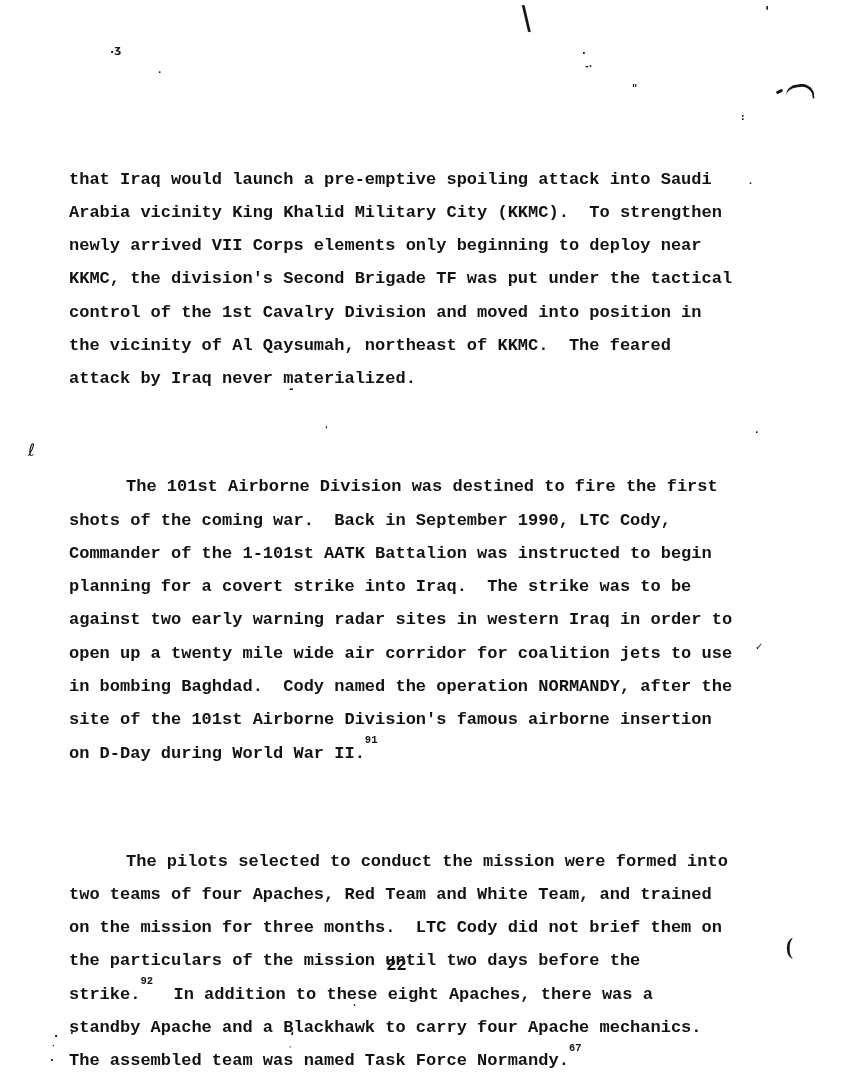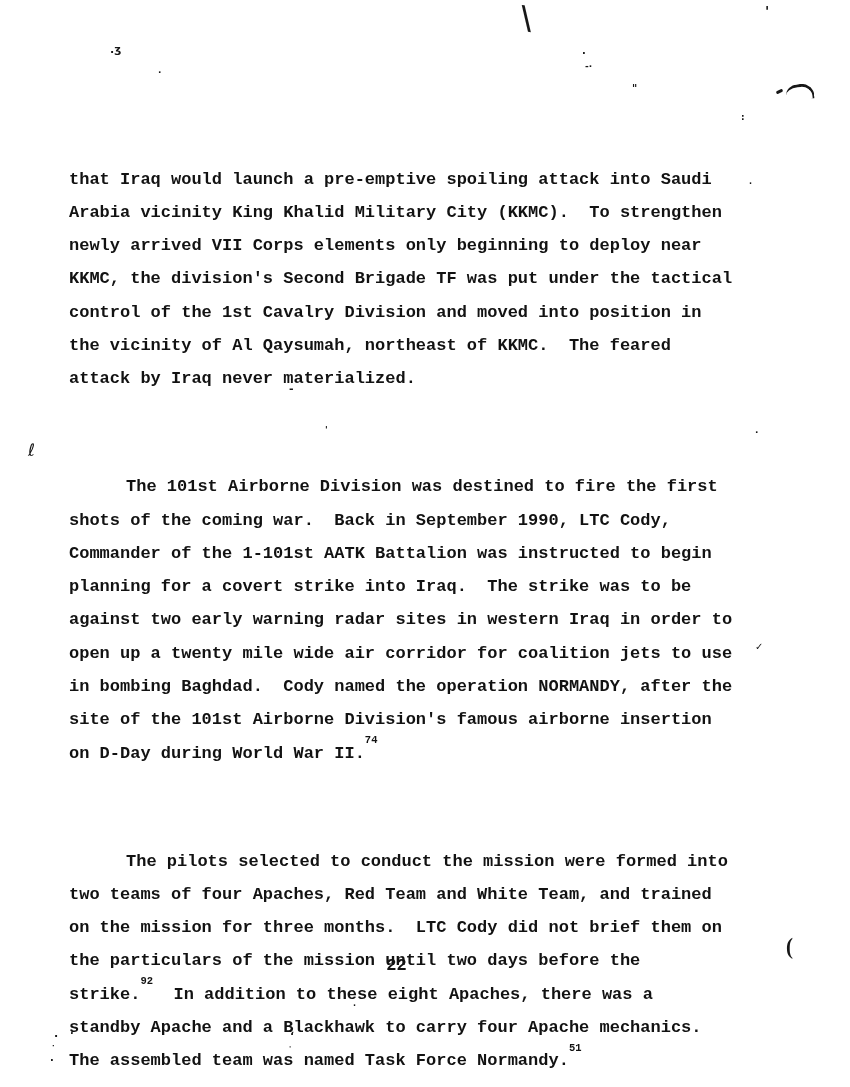--- a/index.html
+++ b/index.html
@@ -94,28 +94,28 @@
 the vicinity of Al Qaysumah, northeast of KKMC.  The feared
 attack by Iraq never materialized.</p>
     <p class="indent">The 101st Airborne Division was destined to fire the first
 shots of the coming war.  Back in September 1990, LTC Cody,
 Commander of the 1-101st AATK Battalion was instructed to begin
 planning for a covert strike into Iraq.  The strike was to be
 against two early warning radar sites in western Iraq in order to
 open up a twenty mile wide air corridor for coalition jets to use
 in bombing Baghdad.  Cody named the operation NORMANDY, after the
 site of the 101st Airborne Division's famous airborne insertion
-on D-Day during World War II.<sup>74</sup></p>
+on D-Day during World War II.<sup>91</sup></p>
     <p class="indent">The pilots selected to conduct the mission were formed into
 two teams of four Apaches, Red Team and White Team, and trained
 on the mission for three months.  LTC Cody did not brief them on
 the particulars of the mission until two days before the
 strike.<sup>92</sup>  In addition to these eight Apaches, there was a
 standby Apache and a Blackhawk to carry four Apache mechanics.
-The assembled team was named Task Force Normandy.<sup>51</sup></p>
+The assembled team was named Task Force Normandy.<sup>67</sup></p>
     
   </div>
 
   <div class="pagenum">22</div>
 
   <span class="spk stroke-heavy" style="left:521px;top:1px;font-size:27px;">\</span>
   <span class="spk" style="left:765px;top:4px;font-size:14px;">'</span>
   <span class="spk" style="left:110px;top:44px;font-size:11px;">.ʒ</span>
   <span class="spk" style="left:582px;top:49px;font-size:10px;">·</span>
   <span class="spk" style="left:585px;top:62px;font-size:9px;">-·</span>

